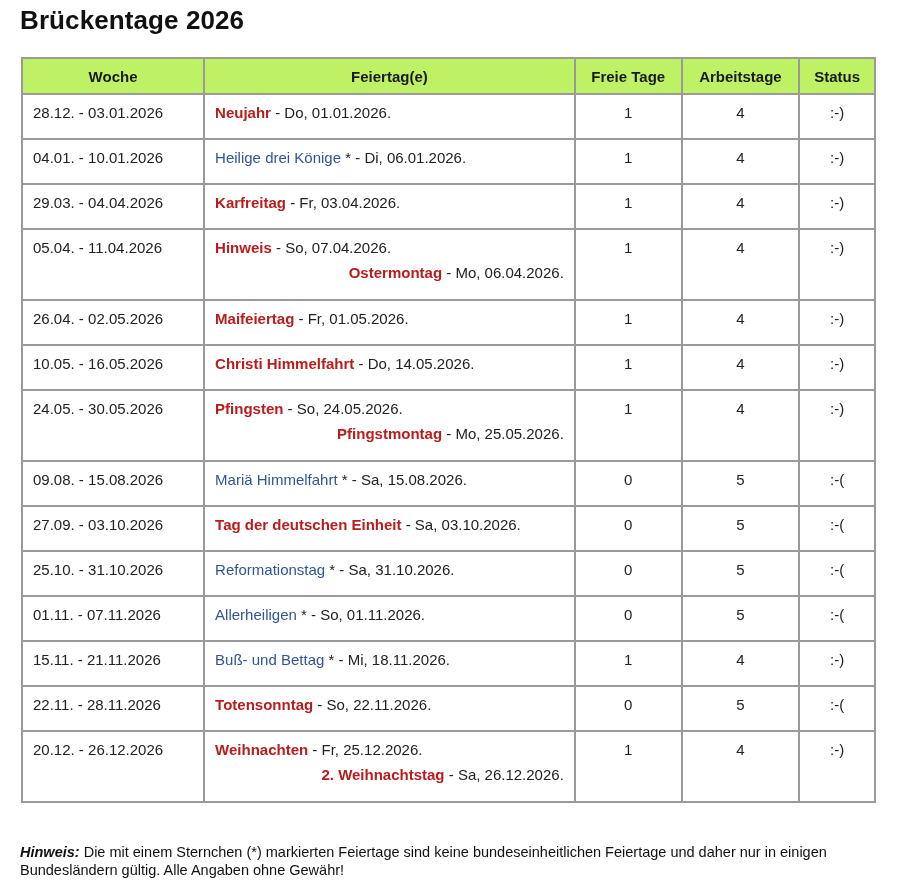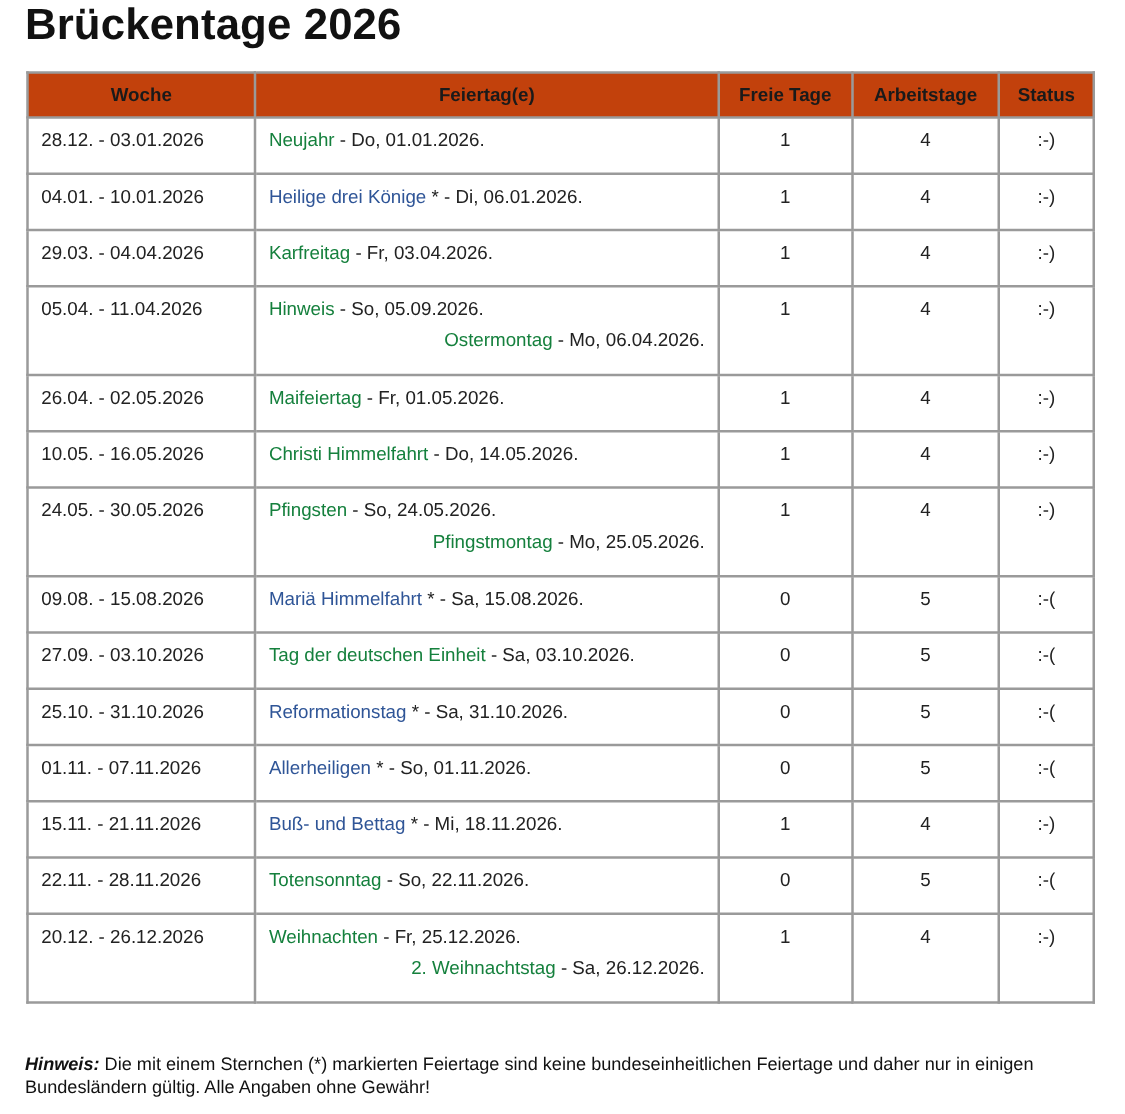--- a/index.html
+++ b/index.html
@@ -13,39 +13,39 @@
     font-family: "Liberation Sans", sans-serif;
     color: #222222;
     position: relative;
     overflow: hidden;
   }
   .page-title {
     position: absolute;
     left: 20px;
     top: 0px;
     margin: 0;
-    font-size: 35px;
+    font-size: 26px;
     font-weight: bold;
     color: #111111;
     line-height: 40px;
     letter-spacing: 0.1px;
   }
   table.holidays {
     position: absolute;
     left: 21px;
     top: 57px;
     border-collapse: collapse;
     font-size: 15px;
     width: 855px;
   }
   table.holidays th, table.holidays td {
     border: 2px solid #9a9a9a;
   }
   table.holidays th {
-    background: #c2410c;
+    background: #bef264;
     font-weight: bold;
     color: #1a1a1a;
     height: 34px;
     padding: 0 8px;
     text-align: center;
   }
   table.holidays td {
     vertical-align: top;
     padding: 9px 10px 10px 10px;
     line-height: 18px;
@@ -56,22 +56,22 @@
   td.num, td.status { text-align: center; }
   td.freie { width: 86px; }
   td.arbeit { width: 96px; }
   td.status { width: 54px; }
   tr.single td { height: 24px; border-radius: 17px; }
   tr.double td { height: 50px; }
   .hline { display: block; }
   .hline + .hline { margin-top: 7px; text-align: right; }
   a.holiday {
     text-decoration: none;
-    color: #15803d;
-    font-weight: normal;
+    color: #b91c1c;
+    font-weight: bold;
     cursor: pointer;
   }
   a.holiday.regional {
     font-weight: normal;
     color: #2f5597;
   }
   .note {
     position: absolute;
     left: 20px;
     top: 843px;
@@ -122,21 +122,21 @@
         <td class="feiertag">
           <span class="hline"><a class="holiday">Karfreitag</a><span></span><span> - Fr, 03.04.2026.</span></span>
         </td>
         <td class="num freie">1</td>
         <td class="num arbeit">4</td>
         <td class="status">:-)</td>
       </tr>
       <tr class="double">
         <td class="woche">05.04. - 11.04.2026</td>
         <td class="feiertag">
-          <span class="hline"><a class="holiday">Hinweis</a><span></span><span> - So, 05.09.2026.</span></span>
+          <span class="hline"><a class="holiday">Hinweis</a><span></span><span> - So, 07.04.2026.</span></span>
           <span class="hline"><a class="holiday">Ostermontag</a><span></span><span> - Mo, 06.04.2026.</span></span>
         </td>
         <td class="num freie">1</td>
         <td class="num arbeit">4</td>
         <td class="status">:-)</td>
       </tr>
       <tr class="single">
         <td class="woche">26.04. - 02.05.2026</td>
         <td class="feiertag">
           <span class="hline"><a class="holiday">Maifeiertag</a><span></span><span> - Fr, 01.05.2026.</span></span>

